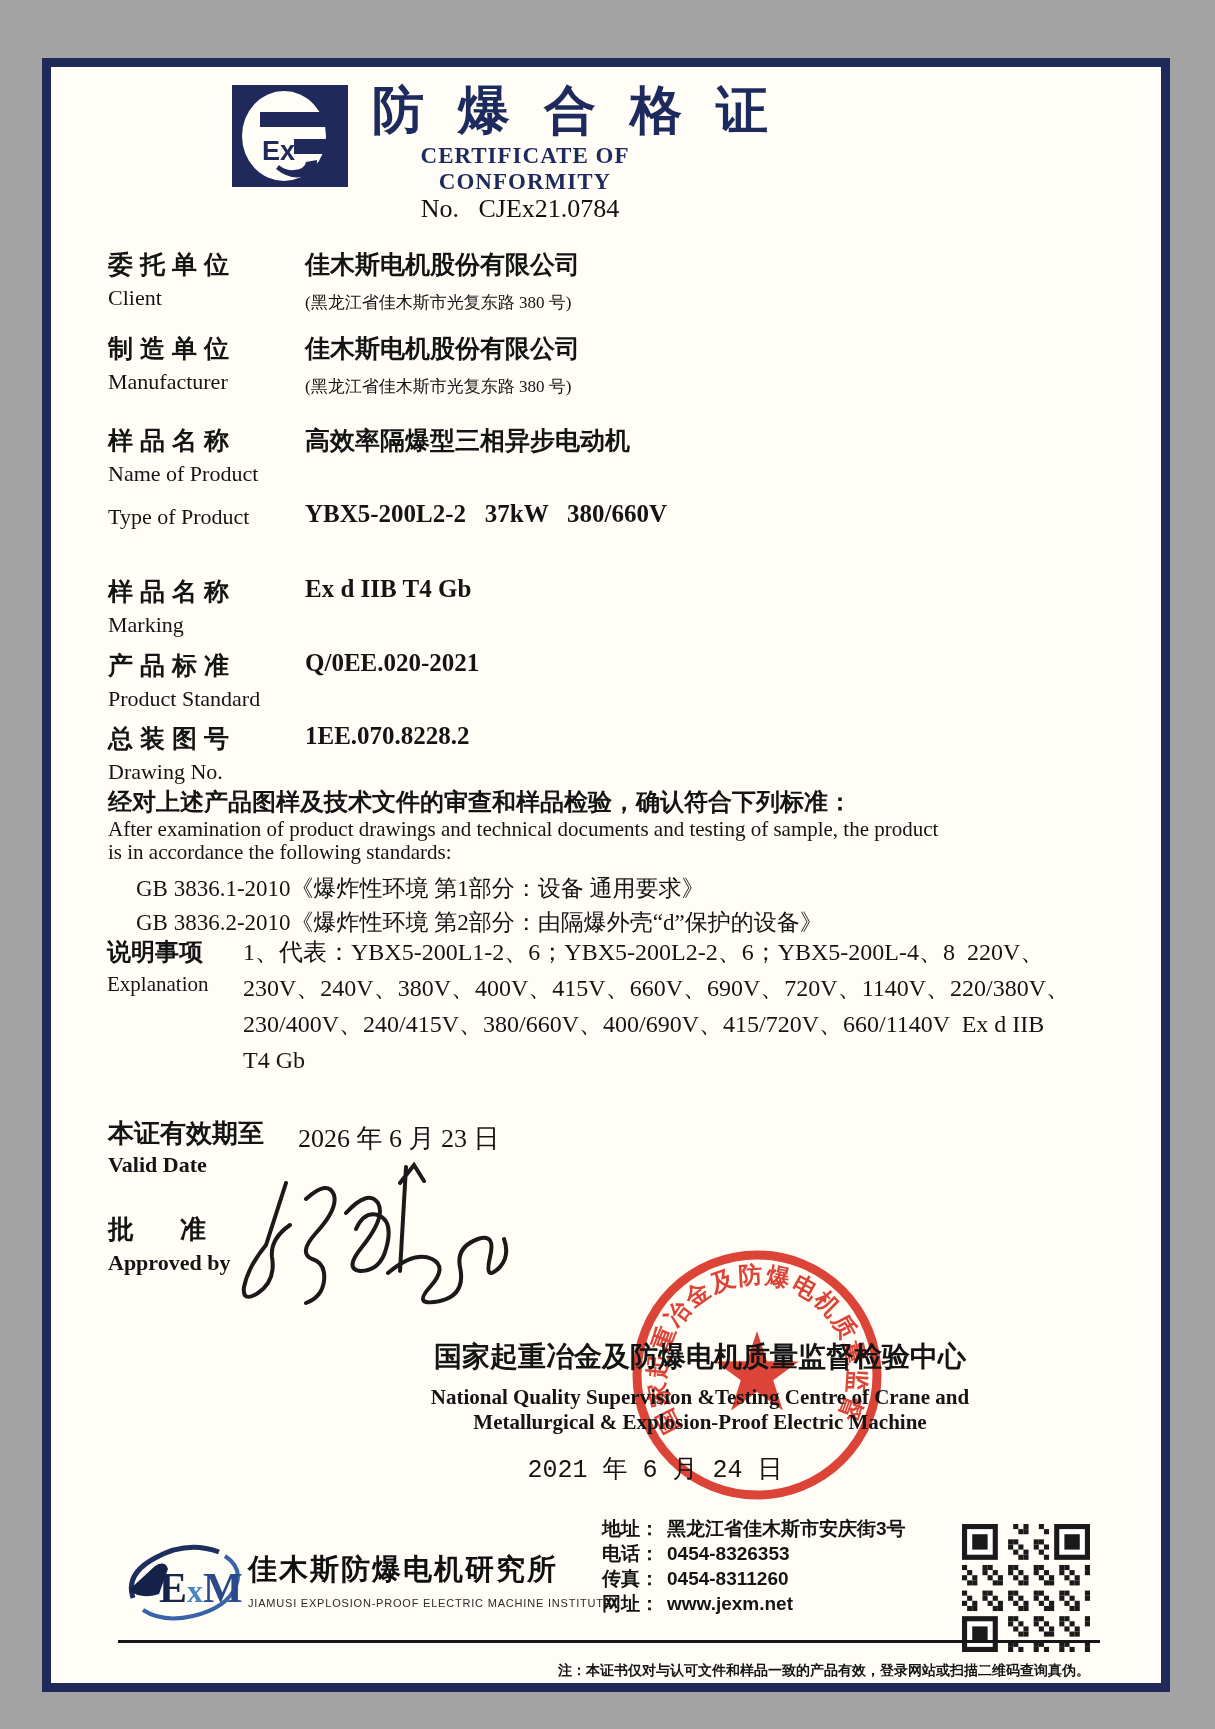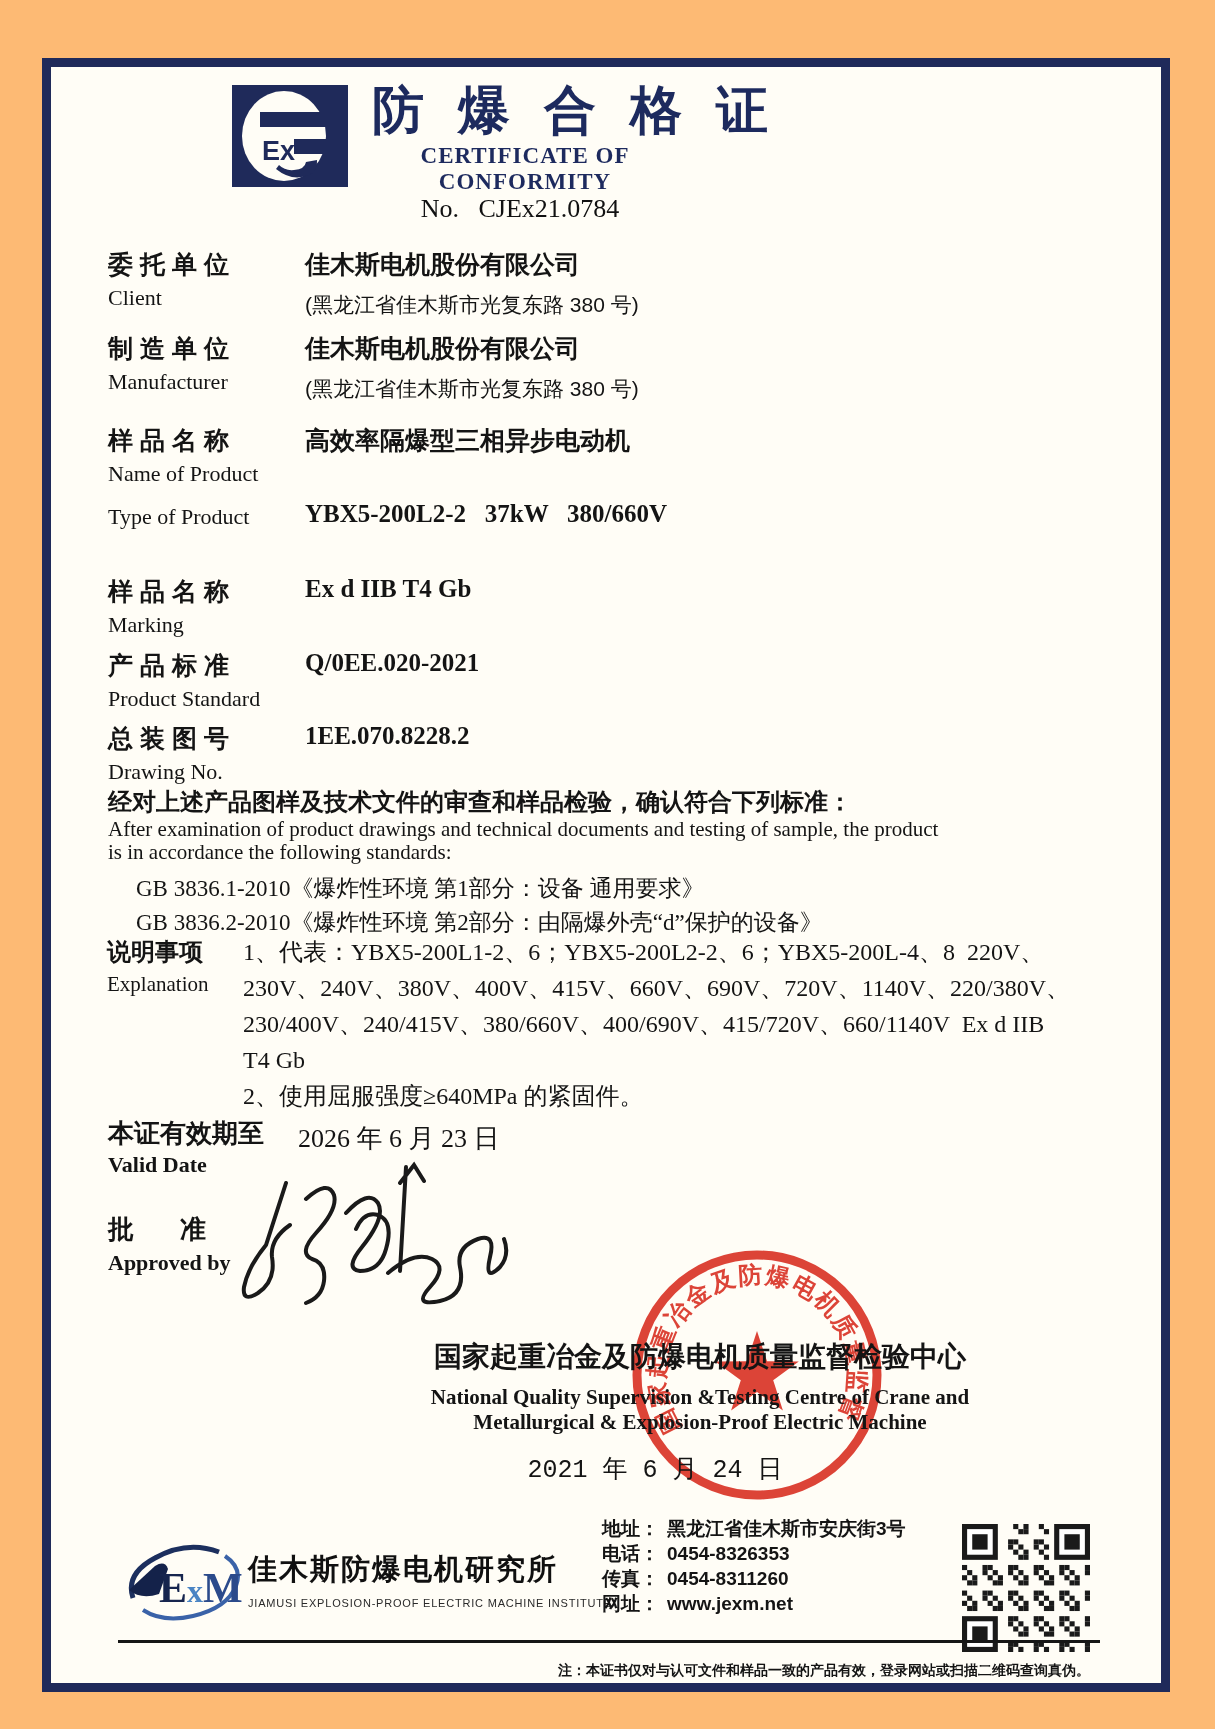--- a/index.html
+++ b/index.html
@@ -1,35 +1,35 @@
 <!DOCTYPE html>
 <html><head>
 <meta charset="utf-8">
 <style>
   html,body{margin:0;padding:0;background:#e9e6dc;}
-  .page{position:relative;width:1215px;height:1729px;background:#fdba74;
+  .page{position:relative;width:1215px;height:1729px;background:#a3a3a3;
         font-family:"Liberation Sans",sans-serif;color:#141414;overflow:hidden;}
   .frame{position:absolute;left:42px;top:58px;width:1128px;height:1634px;
          border:9px solid #1f2a5a;box-sizing:border-box;background:#fffdf6;}
   .abs{position:absolute;}
   .pre{white-space:pre-wrap;}
 
   .title-cn{left:372px;top:76px;font-size:52px;font-weight:700;color:#1d2a5e;
             letter-spacing:34px;font-family:"Liberation Serif",serif;white-space:nowrap;}
   .title-en{left:340px;top:143px;width:370px;text-align:center;font-size:23px;font-weight:700;
             color:#1d2a5e;letter-spacing:1px;font-family:"Liberation Serif",serif;}
   .cert-no{left:350px;top:194px;width:340px;text-align:center;font-size:26px;
            font-family:"Liberation Serif",serif;color:#111;}
 
   .frow{position:absolute;left:108px;width:1010px;}
   .frow .cn{font-size:25px;font-weight:700;letter-spacing:7px;}
   .frow .en{font-size:22px;font-family:"Liberation Serif",serif;margin-top:4px;}
   .fval{position:absolute;left:197px;top:0;}
   .fval .v{font-size:25px;font-weight:600;font-family:"Liberation Serif",serif;}
-  .fval .s{font-size:21px;font-family:Liberation Sans, sans-serif;margin-top:10px;}
+  .fval .s{font-size:17px;font-family:Liberation Serif, serif;margin-top:10px;}
 
   .stmt-cn{left:108px;top:786px;font-size:24px;font-weight:700;width:1000px;}
   .stmt-en{left:108px;top:818px;font-size:21px;font-family:"Liberation Serif",serif;
            line-height:23px;width:1010px;}
   .standards{left:136px;top:872px;font-size:23px;font-family:"Liberation Serif",serif;line-height:34px;}
   .expl-cn{left:107px;top:936px;font-size:24px;font-weight:700;}
   .expl-en{left:107px;top:972px;font-size:21px;font-family:"Liberation Serif",serif;}
   .expl-lines{left:243px;top:934px;width:890px;font-size:24px;
               font-family:"Liberation Serif",serif;line-height:36px;}
   .valid-cn{left:108px;top:1116px;font-size:26px;font-weight:700;}
@@ -138,21 +138,20 @@
     <div>GB 3836.2-2010《爆炸性环境 第2部分：由隔爆外壳“d”保护的设备》</div>
   </div>
 
   <div class="abs expl-cn">说明事项</div>
   <div class="abs expl-en">Explanation</div>
   <div class="abs expl-lines">
     <div class="pre">1、代表：YBX5-200L1-2、6；YBX5-200L2-2、6；YBX5-200L-4、8  220V、</div>
     <div class="pre">230V、240V、380V、400V、415V、660V、690V、720V、1140V、220/380V、</div>
     <div class="pre">230/400V、240/415V、380/660V、400/690V、415/720V、660/1140V  Ex d IIB</div>
     <div class="pre">T4 Gb</div>
-    <div class="pre">2、使用屈服强度≥640MPa 的紧固件。</div>
   </div>
 
   <div class="abs valid-cn">本证有效期至</div>
   <div class="abs valid-en">Valid Date</div>
   <div class="abs valid-val pre">2026 年 6 月 23 日</div>
 
   <div class="abs appr-cn">批　准</div>
   <div class="abs appr-en">Approved by</div>
   <div class="abs sig">
     <svg width="290" height="165" viewBox="0 0 290 165">

